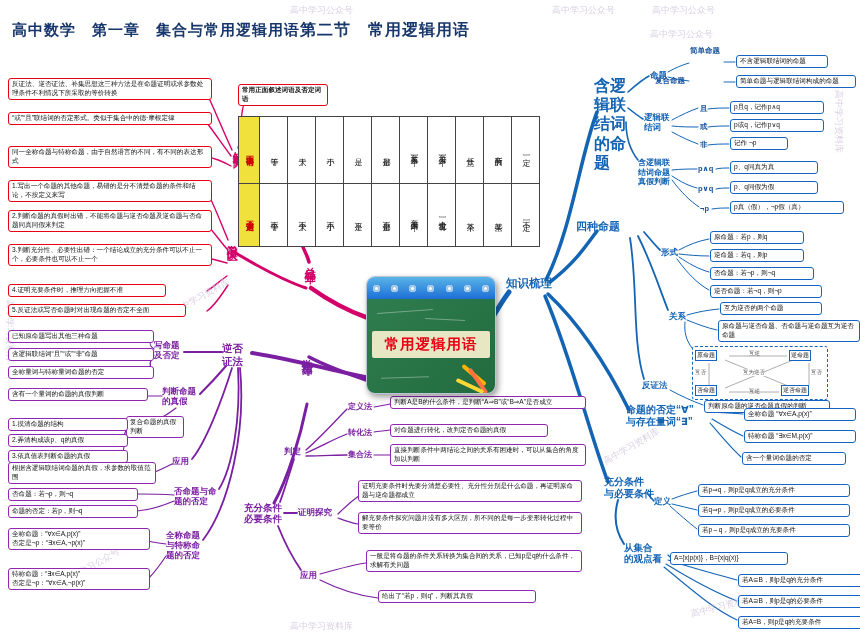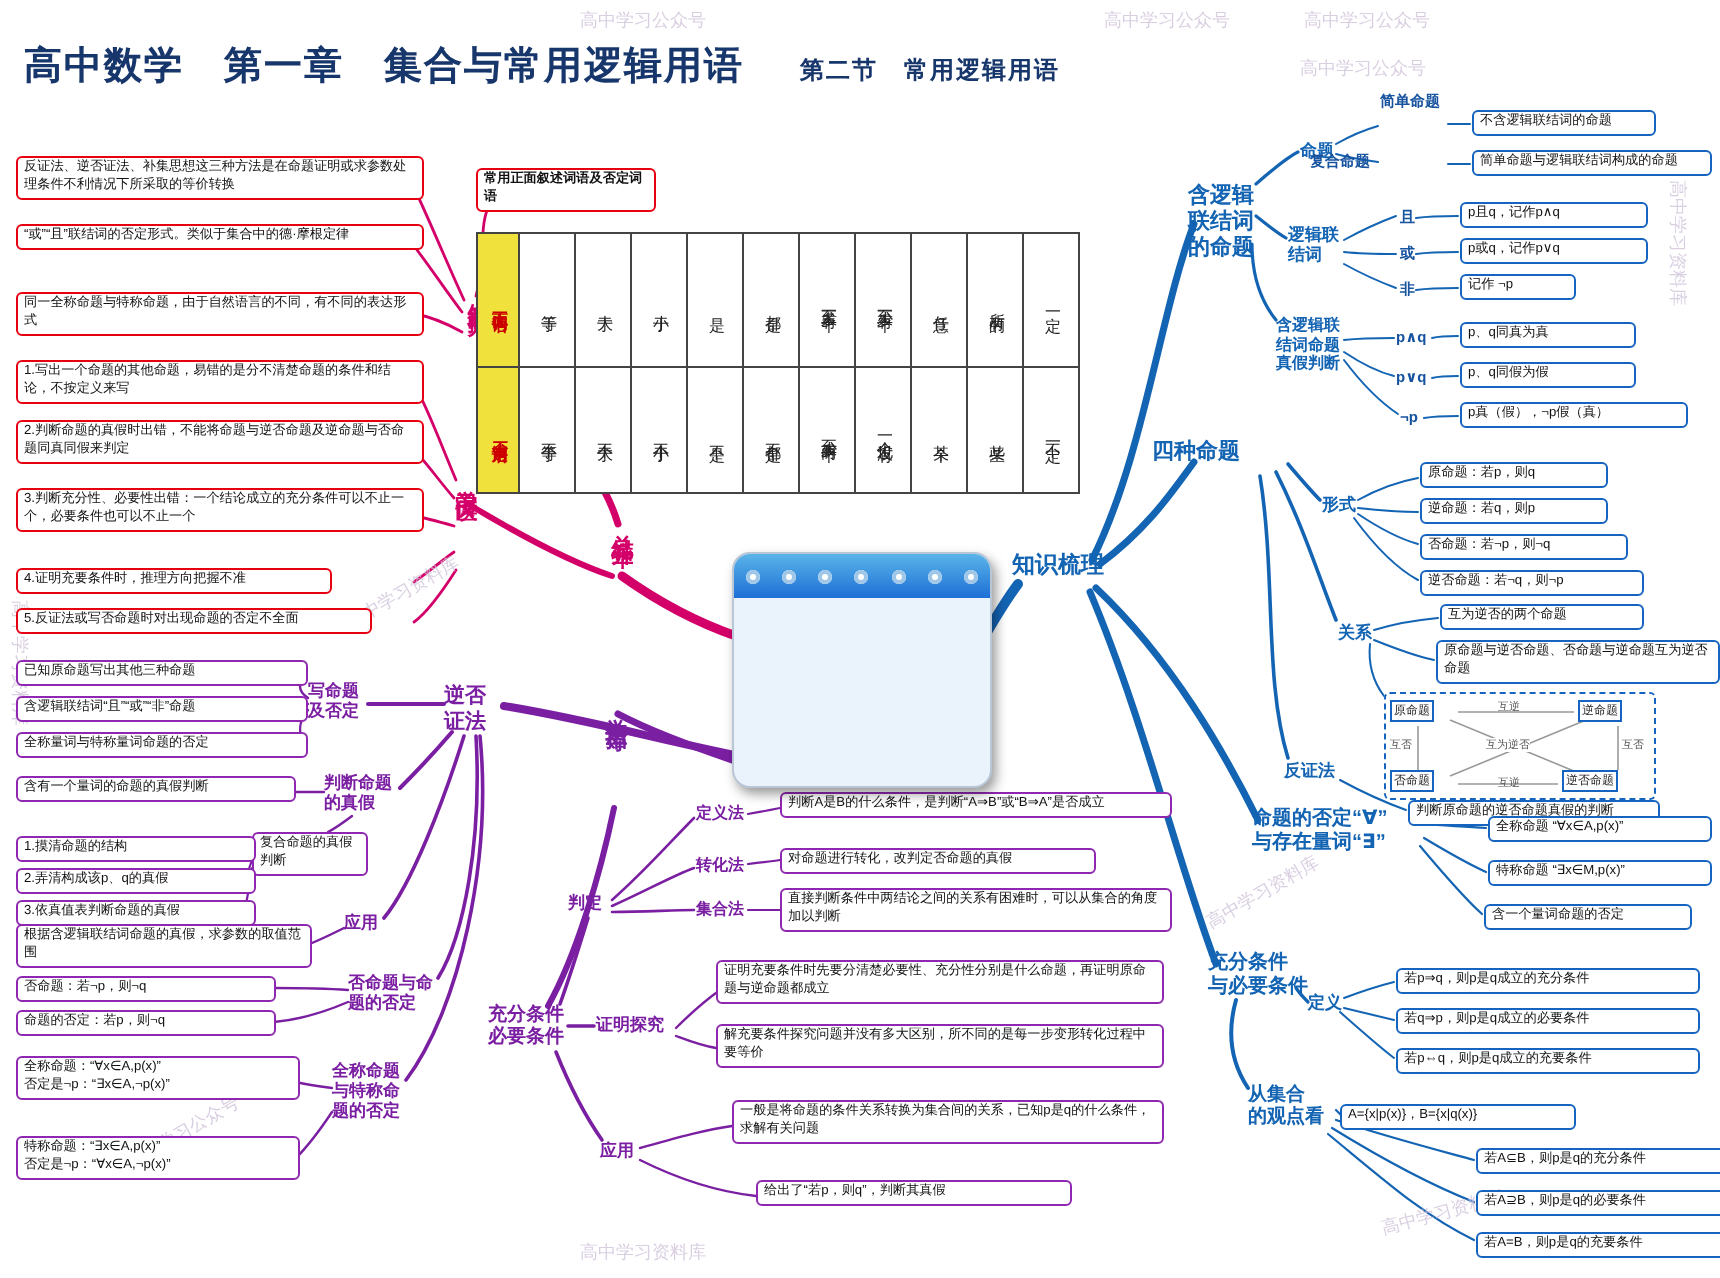--- a/index.html
+++ b/index.html
@@ -1,21 +1,21 @@
 <!DOCTYPE html>
 <html><head>
 <meta charset="utf-8">
 <style>
   html,body{margin:0;padding:0;background:#fff;}
   .stage{position:relative;width:860px;height:639px;background:#fff;overflow:hidden;
          font-family:"Liberation Sans","DejaVu Sans",sans-serif;}
   svg.lines{position:absolute;left:0;top:0;z-index:0;}
   .title{position:absolute;left:12px;top:20px;z-index:2;color:#17366b;font-weight:bold;white-space:nowrap;}
-  .title .main{font-size:19px;letter-spacing:1px;margin-top:10px;}
-  .title .sec{font-size:12px;margin-left:28px;letter-spacing:1px;}
+  .title .main{font-size:15px;letter-spacing:1px;margin-top:10px;}
+  .title .sec{font-size:16px;margin-left:0;letter-spacing:1px;}
   .wm{position:absolute;z-index:1;font-size:9px;color:#cdbfd8;opacity:.75;white-space:nowrap;pointer-events:none;}
   .node{position:absolute;z-index:2;font-weight:bold;line-height:1.2;word-break:break-all;white-space:pre-line;}
   .pinkT{color:#d4006a;}
   .purpleT{color:#7b1fa2;}
   .blueT{color:#1464b4;}
   .vert{writing-mode:vertical-rl;text-orientation:upright;letter-spacing:2px;}
   .box{position:absolute;z-index:2;background:#fff;border:1px solid #e60012;border-radius:3px;
        padding:1px 3px;font-size:6.6px;line-height:1.35;color:#111;white-space:pre-line;word-break:break-all;}
   .pbox{border-color:#9027b0;}
   .bbox{border-color:#1565c0;}
@@ -168,20 +168,29 @@
 <div class="center-img">
   <div class="ci-top">
     <span class="ring"></span>
         <span class="ring"></span>
         <span class="ring"></span>
         <span class="ring"></span>
         <span class="ring"></span>
         <span class="ring"></span>
         <span class="ring"></span>
   </div>
+  <div class="ci-board">
+    <div class="chalk" style="left:10px;top:12px;width:56px;transform:rotate(-4deg)"></div>
+    <div class="chalk" style="left:58px;top:20px;width:40px;transform:rotate(3deg)"></div>
+    <div class="chalk" style="left:14px;top:78px;width:48px;transform:rotate(-2deg)"></div>
+    <div class="ci-banner">常用逻辑用语</div>
+    <div class="pencil" style="right:6px;bottom:16px;background:#ffb300;transform:rotate(40deg)"></div>
+    <div class="pencil" style="right:2px;bottom:10px;background:#ff7043;transform:rotate(55deg)"></div>
+    <div class="pencil" style="right:10px;bottom:5px;background:#fdd835;transform:rotate(25deg)"></div>
+  </div>
 </div>
 
 <div class="node pinkT vert" style="left:303px;top:258px;font-size:11px">总结升华</div>
 <div class="node pinkT vert" style="left:231px;top:142px;font-size:11px">知能提升</div>
 <div class="node pinkT vert" style="left:225px;top:236px;font-size:11px">学习误区</div>
 
 <div class="box" style="left:8px;top:78px;width:196px">反证法、逆否证法、补集思想这三种方法是在命题证明或求参数处理条件不利情况下所采取的等价转换</div>
 <div class="box" style="left:8px;top:112px;width:196px">“或”“且”联结词的否定形式。类似于集合中的德·摩根定律</div>
 <div class="box" style="left:8px;top:146px;width:196px">同一全称命题与特称命题，由于自然语言的不同，有不同的表达形式</div>
 <div class="box" style="left:8px;top:180px;width:196px">1.写出一个命题的其他命题，易错的是分不清楚命题的条件和结论，不按定义来写</div>
@@ -262,21 +271,21 @@
 <span class="leaf mleaf" style="left:348px;top:449px;font-size:8px">集合法</span>
 <div class="box pbox" style="left:390px;top:444px;width:188px">直接判断条件中两结论之间的关系有困难时，可以从集合的角度加以判断</div>
 
 <div class="box pbox" style="left:358px;top:480px;width:216px">证明充要条件时先要分清楚必要性、充分性分别是什么命题，再证明原命题与逆命题都成立</div>
 <div class="box pbox" style="left:358px;top:512px;width:216px">解充要条件探究问题并没有多大区别，所不同的是每一步变形转化过程中要等价</div>
 <div class="box pbox" style="left:366px;top:550px;width:208px">一般是将命题的条件关系转换为集合间的关系，已知p是q的什么条件，求解有关问题</div>
 <div class="box pbox" style="left:378px;top:590px;width:150px">给出了“若p，则q”，判断其真假</div>
 
 <div class="node blueT" style="left:506px;top:277px;font-size:11.5px;white-space:nowrap">知识梳理</div>
 
-<div class="node blueT" style="left:594px;top:92px;width:34px;font-size:11px">含逻辑联结词的命题</div>
+<div class="node blueT" style="left:594px;top:76px;width:34px;font-size:16px">含逻辑联结词的命题</div>
 <div class="node blueT" style="left:650px;top:70px;font-size:8.5px;white-space:nowrap">命题</div>
 <span class="leaf" style="left:690px;top:46px">简单命题</span>
 <div class="box bbox" style="left:736px;top:55px;width:84px">不含逻辑联结词的命题</div>
 <span class="leaf" style="left:655px;top:76px">复合命题</span>
 <div class="box bbox" style="left:736px;top:75px;width:112px">简单命题与逻辑联结词构成的命题</div>
 
 <div class="node blueT" style="left:644px;top:112px;width:28px;font-size:8.5px">逻辑联结词</div>
 <span class="leaf" style="left:700px;top:104px">且</span>
 <div class="box bbox" style="left:730px;top:101px;width:86px">p且q，记作p∧q</div>
 <span class="leaf" style="left:700px;top:122px">或</span>

